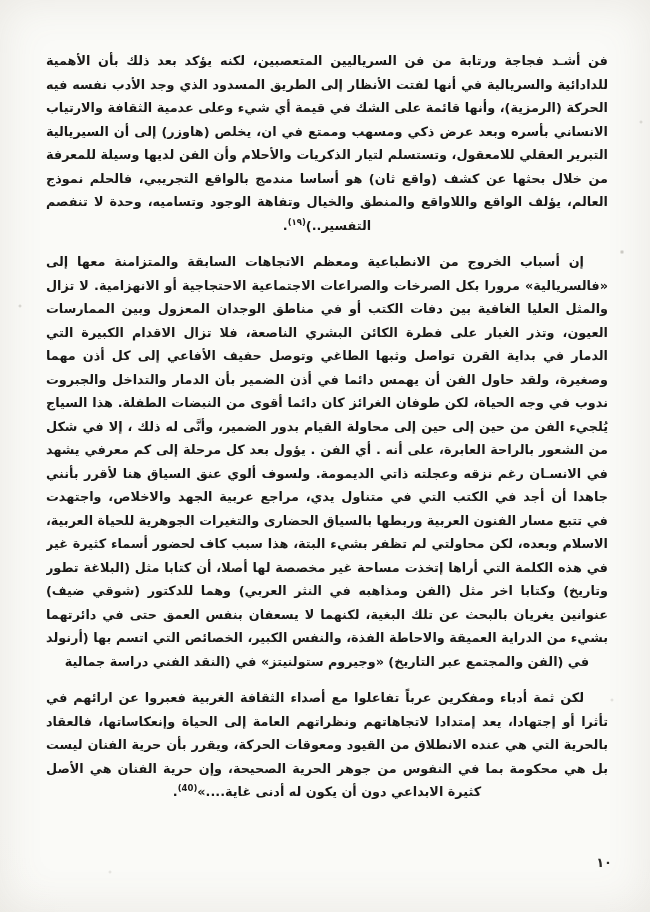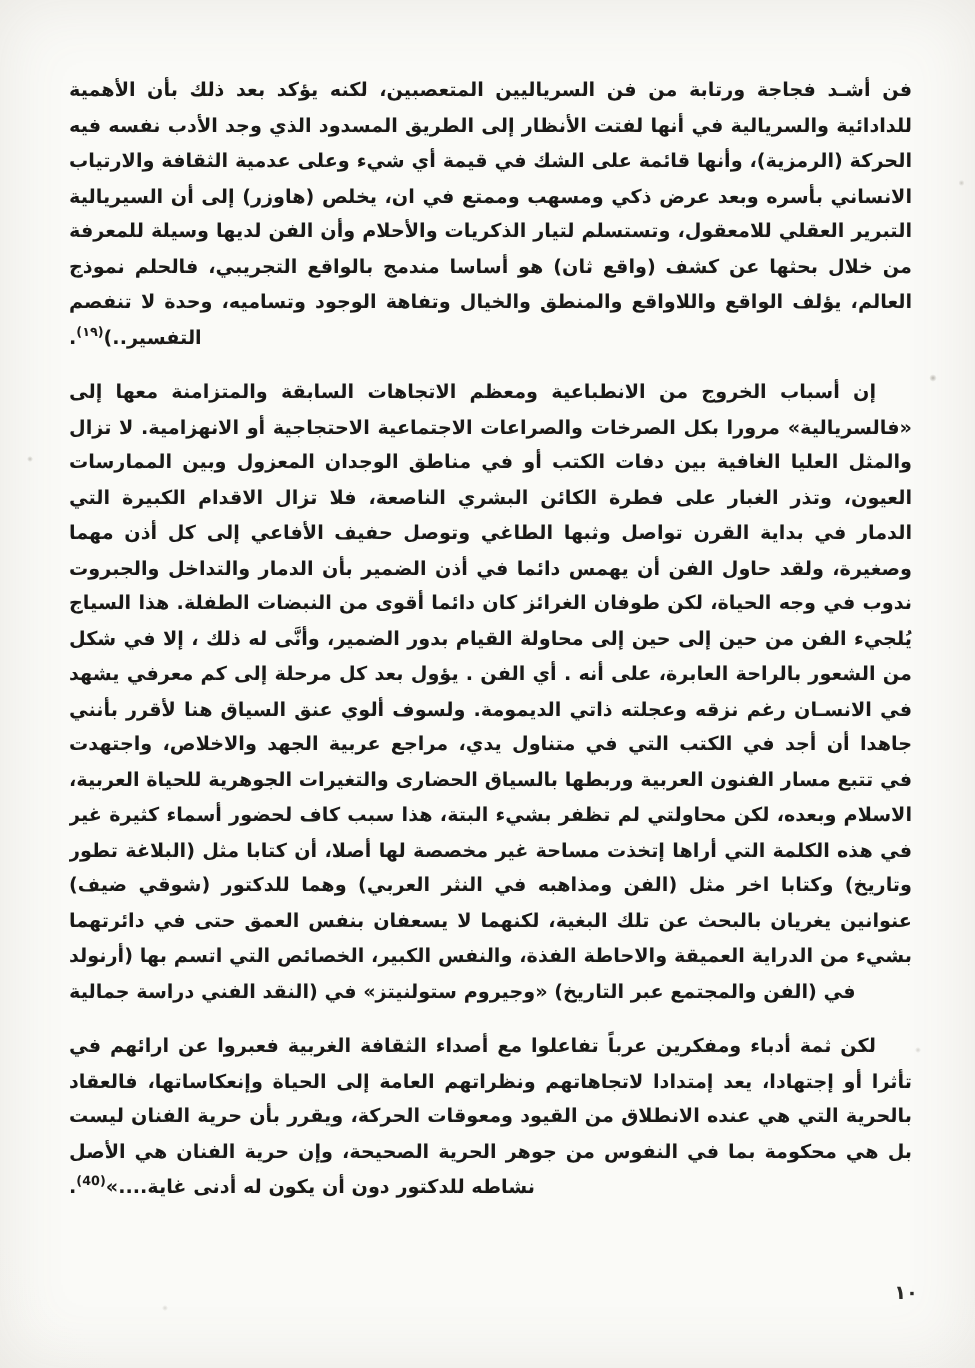--- a/index.html
+++ b/index.html
@@ -45,21 +45,21 @@
     line-height: 23.5px;
     height: 23.5px;
     overflow: hidden;
     text-align: justify;
     text-align-last: justify;
   }
   .line.indent {
     text-indent: 24px;
   }
   .line.last {
-    text-align: left;
+    text-align: center;
     text-align-last: auto;
   }
   sup.footnote {
     font-size: 8.5px;
     line-height: 0;
     vertical-align: 5px;
     letter-spacing: 0;
   }
   .page-number {
     position: absolute;
@@ -106,17 +106,17 @@
         <div class="line">وتاريخ) وكتابا اخر مثل (الفن ومذاهبه في النثر العربي) وهما للدكتور (شوقي ضيف) ليحملان</div>
         <div class="line">عنوانين يغريان بالبحث عن تلك البغية، لكنهما لا يسعفان بنفس العمق حتى في دائرتهما الألسنية</div>
         <div class="line">بشيء من الدراية العميقة والاحاطة الفذة، والنفس الكبير، الخصائص التي اتسم بها (أرنولد هاوزر)</div>
         <div class="line last"><span>في (الفن والمجتمع عبر التاريخ) «وجيروم ستولنيتز» في (النقد الفني دراسة جمالية وفلسفية).</span></div>
       </div>
       <div class="paragraph">
         <div class="line indent">لكن ثمة أدباء ومفكرين عرباً تفاعلوا مع أصداء الثقافة الغربية فعبروا عن ارائهم في الفن، أما</div>
         <div class="line">تأثرا أو إجتهادا، يعد إمتدادا لاتجاهاتهم ونظراتهم العامة إلى الحياة وإنعكاساتها، فالعقاد يربط الجمال</div>
         <div class="line">بالحرية التي هي عنده الانطلاق من القيود ومعوقات الحركة، ويقرر بأن حرية الفنان ليست مطلقة</div>
         <div class="line">بل هي محكومة بما في النفوس من جوهر الحرية الصحيحة، وإن حرية الفنان هي الأصل في</div>
-        <div class="line last"><span>نشاطه للدكتور دون أن يكون له أدنى غاية....»</span><sup class="footnote">(40)</sup><span>.</span></div>
+        <div class="line last"><span>كثيرة الابداعي دون أن يكون له أدنى غاية....»</span><sup class="footnote">(40)</sup><span>.</span></div>
       </div>
     </main>
   <div class="page-number">١٠</div>
 </div>
 
 </body></html>

